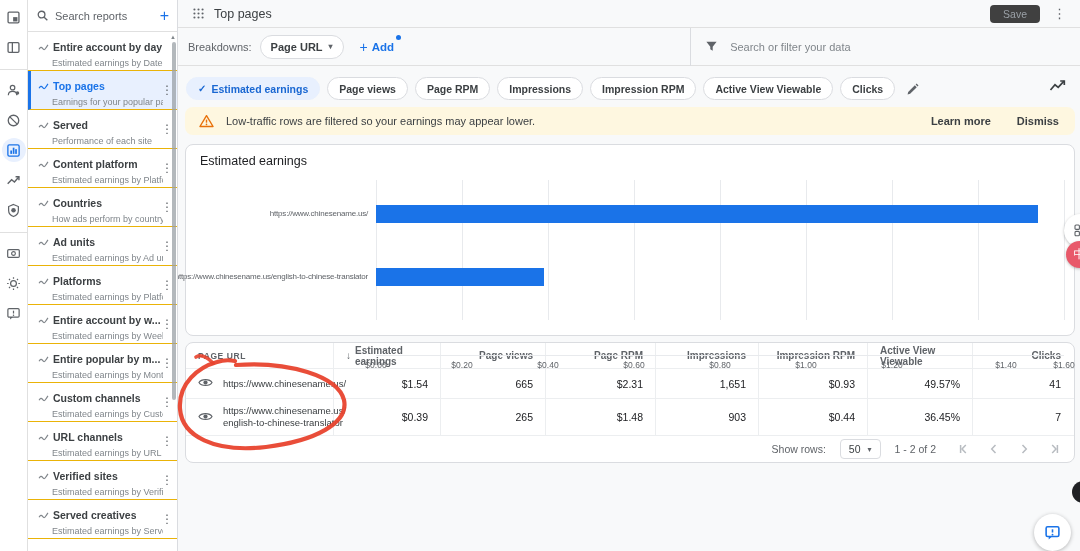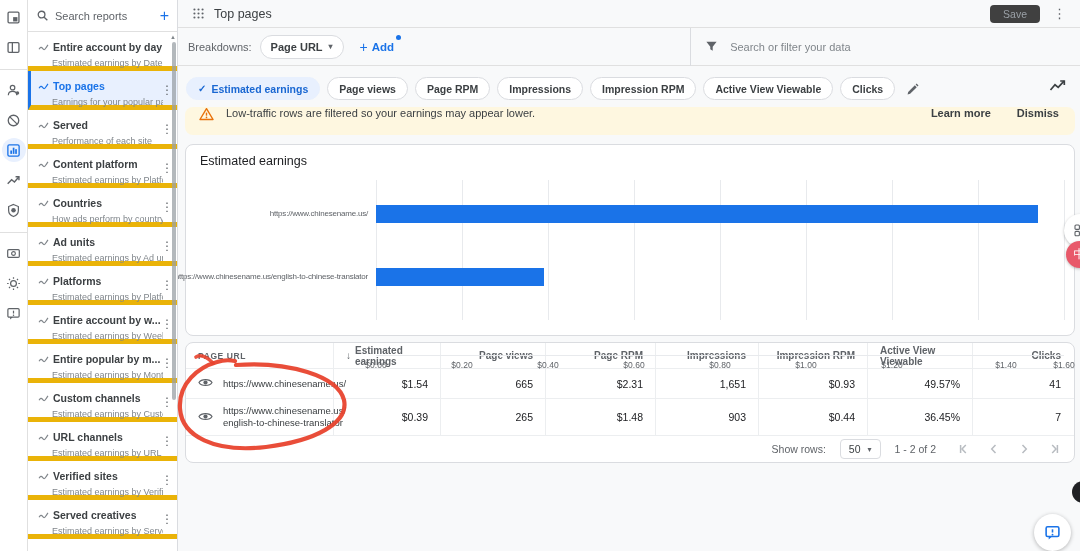--- a/index.html
+++ b/index.html
@@ -13,21 +13,21 @@
   .rail-icon.active { background:#e8f0fe; }
   .rail-div { width:27px; height:1px; background:#e0e0e0; margin:4px 0 8px 0; }
 
   
   .sidebar { position:absolute; left:28px; top:0; width:150px; height:551px; background:#fff; border-right:1px solid #dadce0; z-index:3; }
   .sb-search { height:32px; display:flex; align-items:center; padding:0 8px 0 8px; border-bottom:1px solid #e0e0e0; gap:6px; }
   .sb-search input { border:none; outline:none; background:transparent; font-family:"Liberation Sans",sans-serif; font-size:11px; color:#3c4043; width:96px; }
   .sb-search input::placeholder { color:#5f6368; }
   .sb-plus { color:#1a73e8; font-size:16px; font-weight:400; margin-left:auto; cursor:pointer; line-height:14px; }
   .sb-list { position:relative; }
-  .sb-item { position:relative; height:39px; border-bottom:5px solid #eab308; padding:6px 14px 0 10px; cursor:pointer; }
+  .sb-item { position:relative; height:39px; border-bottom:1px solid #eab308; padding:6px 14px 0 10px; cursor:pointer; }
   .sb-item.selected { background:#e8f0fe; border-left:3px solid #1a73e8; padding-left:7px; }
   .sb-row1 { display:flex; align-items:center; gap:4px; }
   .sb-title { font-size:10.5px; font-weight:700; color:#3c4043; white-space:nowrap; overflow:hidden; }
   .sb-item.selected .sb-title { color:#1a73e8; }
   .sb-sub { font-size:9px; color:#80868b; white-space:nowrap; overflow:hidden; margin-top:2px; margin-left:14px; }
   .sb-kebab { position:absolute; right:4px; top:12px; color:#5f6368; font-size:12px; letter-spacing:0; width:12px; text-align:center; }
   .sb-scroll { position:absolute; right:1px; top:42px; width:4px; height:358px; background:#9aa0a6; border-radius:2px; opacity:.75; z-index:4; }
   .sb-scroll-arrow { position:absolute; right:1px; top:34px; color:#80868b; font-size:6px; z-index:4; }
 
   
@@ -49,21 +49,21 @@
   .filterbox input { border:none; outline:none; background:transparent; font-family:"Liberation Sans",sans-serif; font-size:11px; color:#3c4043; width:260px; }
   .filterbox input::placeholder { color:#80868b; }
 
   .chips-row { position:relative; display:flex; align-items:center; gap:7px; padding:11px 10px 0 8px; }
   .chip { display:flex; align-items:center; gap:5px; background:#fff; border:1px solid #dadce0; border-radius:12px; height:23px; padding:0 11px; font-size:10.5px; font-weight:700; color:#3c4043; white-space:nowrap; cursor:pointer; }
   .chip.selected { background:#e8f0fe; border-color:#e8f0fe; color:#1967d2; }
   .chip .chk { font-size:10px; }
   .pencil { margin-left:4px; cursor:pointer; display:flex; }
   .trend-toggle { position:absolute; right:14px; top:12px; cursor:pointer; }
 
-  .banner { margin:7px 5px 0 7px; height:28px; background:#fef7e0; border-radius:8px; display:flex; align-items:flex-start; padding:0 16px 0 14px; gap:12px; }
+  .banner { margin:7px 5px 0 7px; height:28px; background:#fef7e0; border-radius:8px; display:flex; align-items:center; padding:0 16px 0 14px; gap:12px; }
   .banner-text { font-size:11px; color:#3c4043; }
   .banner-actions { margin-left:auto; display:flex; gap:26px; }
   .banner-link { font-size:11px; font-weight:700; color:#3c4043; cursor:pointer; }
 
   
   .chart-card { position:relative; margin:9px 5px 0 7px; width:890px; height:192px; background:#fff; border:1px solid #dadce0; border-radius:8px; }
   .chart-title { position:absolute; left:14px; top:9px; font-size:12.5px; color:#202124; }
   .plot { position:absolute; left:190px; top:35px; width:688px; height:140px; }
   .gridline { position:absolute; top:0; width:1px; height:140px; background:#e8eaed; }
   .bar { position:absolute; height:18px; background:#1a73e8; }

